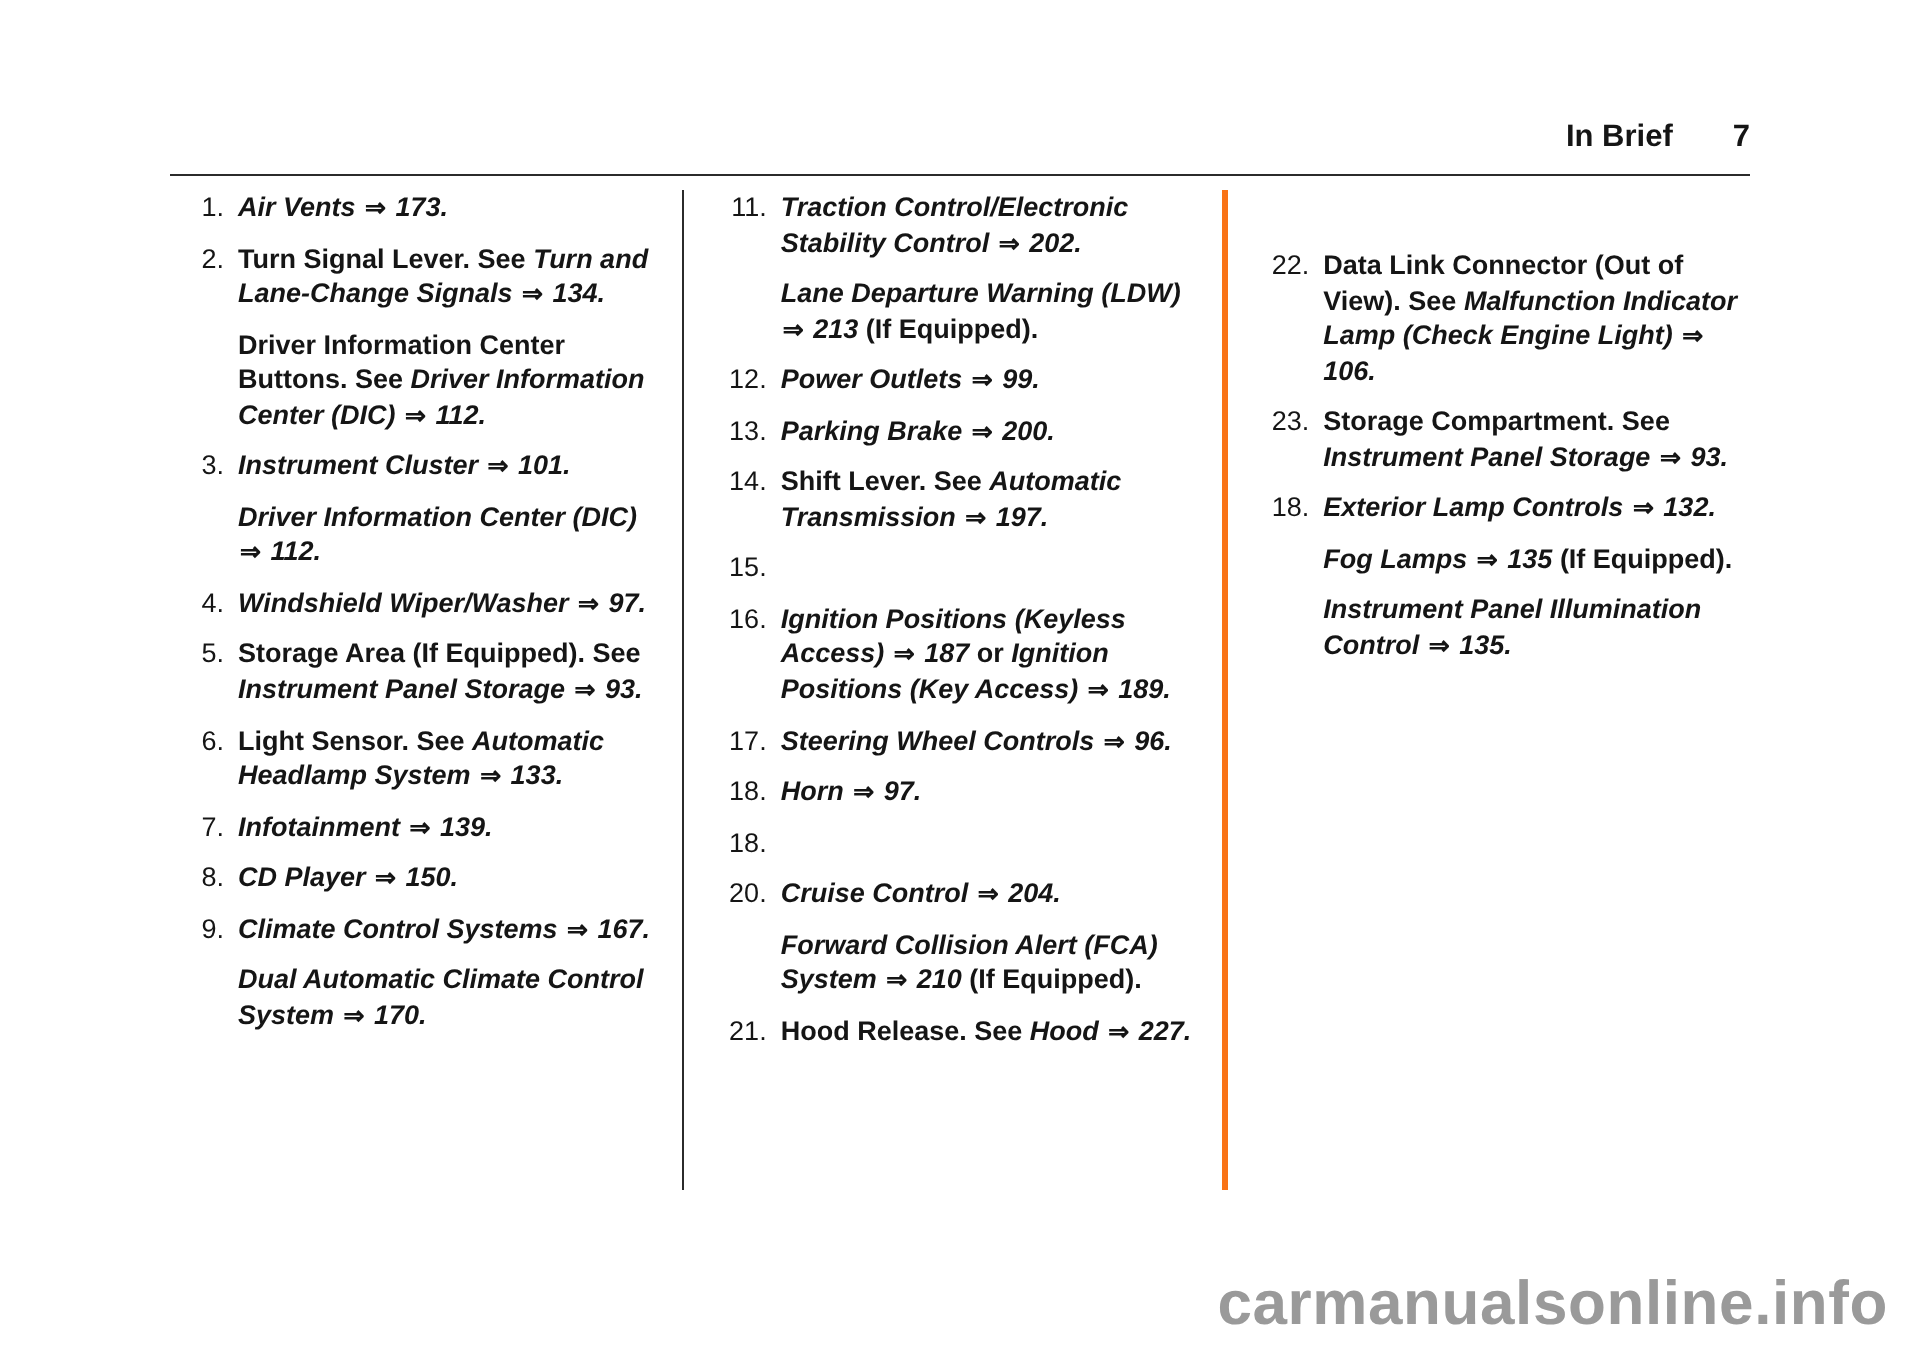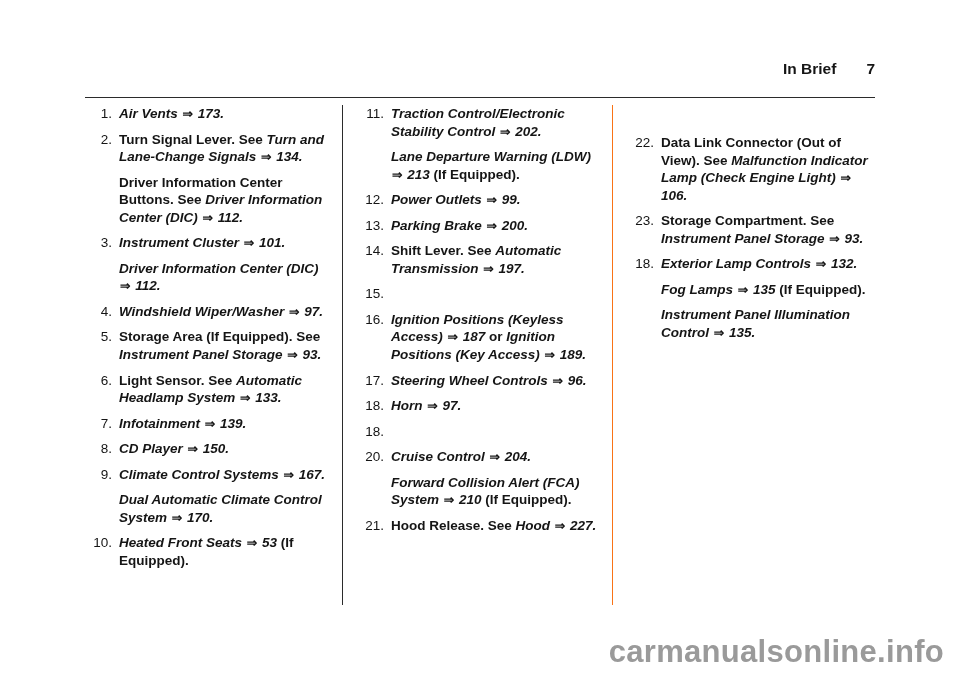--- a/index.html
+++ b/index.html
@@ -21,36 +21,36 @@
     top: 60px;
     width: 790px;
   }
   .header {
     display: flex;
     justify-content: flex-end;
     align-items: baseline;
     gap: 30px;
     font-weight: 700;
     font-size: 15.5px;
-    padding-bottom: 19px;
+    padding-bottom: 9px;
     border-bottom: 1.4px solid #2b2b2b;
   }
   .columns {
     display: flex;
     align-items: stretch;
     margin-top: 7px;
     min-height: 500px;
   }
   .col {
     flex: 1 1 0;
     box-sizing: border-box;
     min-width: 0;
   }
   .col-1 { padding-right: 9px; border-right: 1px solid #2b2b2b; }
-  .col-2 { padding-left: 14px; padding-right: 7px; border-right: 1px solid #f97316; }
+  .col-2 { padding-left: 14px; padding-right: 7px; border-right: 3px solid #f97316; }
   .col-3 { padding-left: 14px; margin-top: 29px; }
   .item {
     display: flex;
     margin-bottom: 8px;
     font-size: 13.5px;
     line-height: 1.3;
   }
   .num {
     flex: 0 0 27px;
     text-align: right;
@@ -135,26 +135,20 @@
             <p class="para"><span class="it">CD Player </span><span class="ref">⇒</span><span class="it"> 150.</span></p>
           </div>
         </div>
         <div class="item">
           <span class="num">9.</span>
           <div class="body">
             <p class="para"><span class="it">Climate Control Systems </span><span class="ref">⇒</span><span class="it"> 167.</span></p>
             <p class="para"><span class="it">Dual Automatic Climate Control System </span><span class="ref">⇒</span><span class="it"> 170.</span></p>
           </div>
         </div>
-        <div class="item">
-          <span class="num">10.</span>
-          <div class="body">
-            <p class="para"><span class="it">Heated Front Seats </span><span class="ref">⇒</span><span class="it"> 53</span><span> (If Equipped).</span></p>
-          </div>
-        </div>
       </div>
       <div class="col col-2">
         <div class="item">
           <span class="num">11.</span>
           <div class="body">
             <p class="para"><span class="it">Traction Control/Electronic Stability Control </span><span class="ref">⇒</span><span class="it"> 202.</span></p>
             <p class="para"><span class="it">Lane Departure Warning (LDW) </span><span class="ref">⇒</span><span class="it"> 213</span><span> (If Equipped).</span></p>
           </div>
         </div>
         <div class="item">

